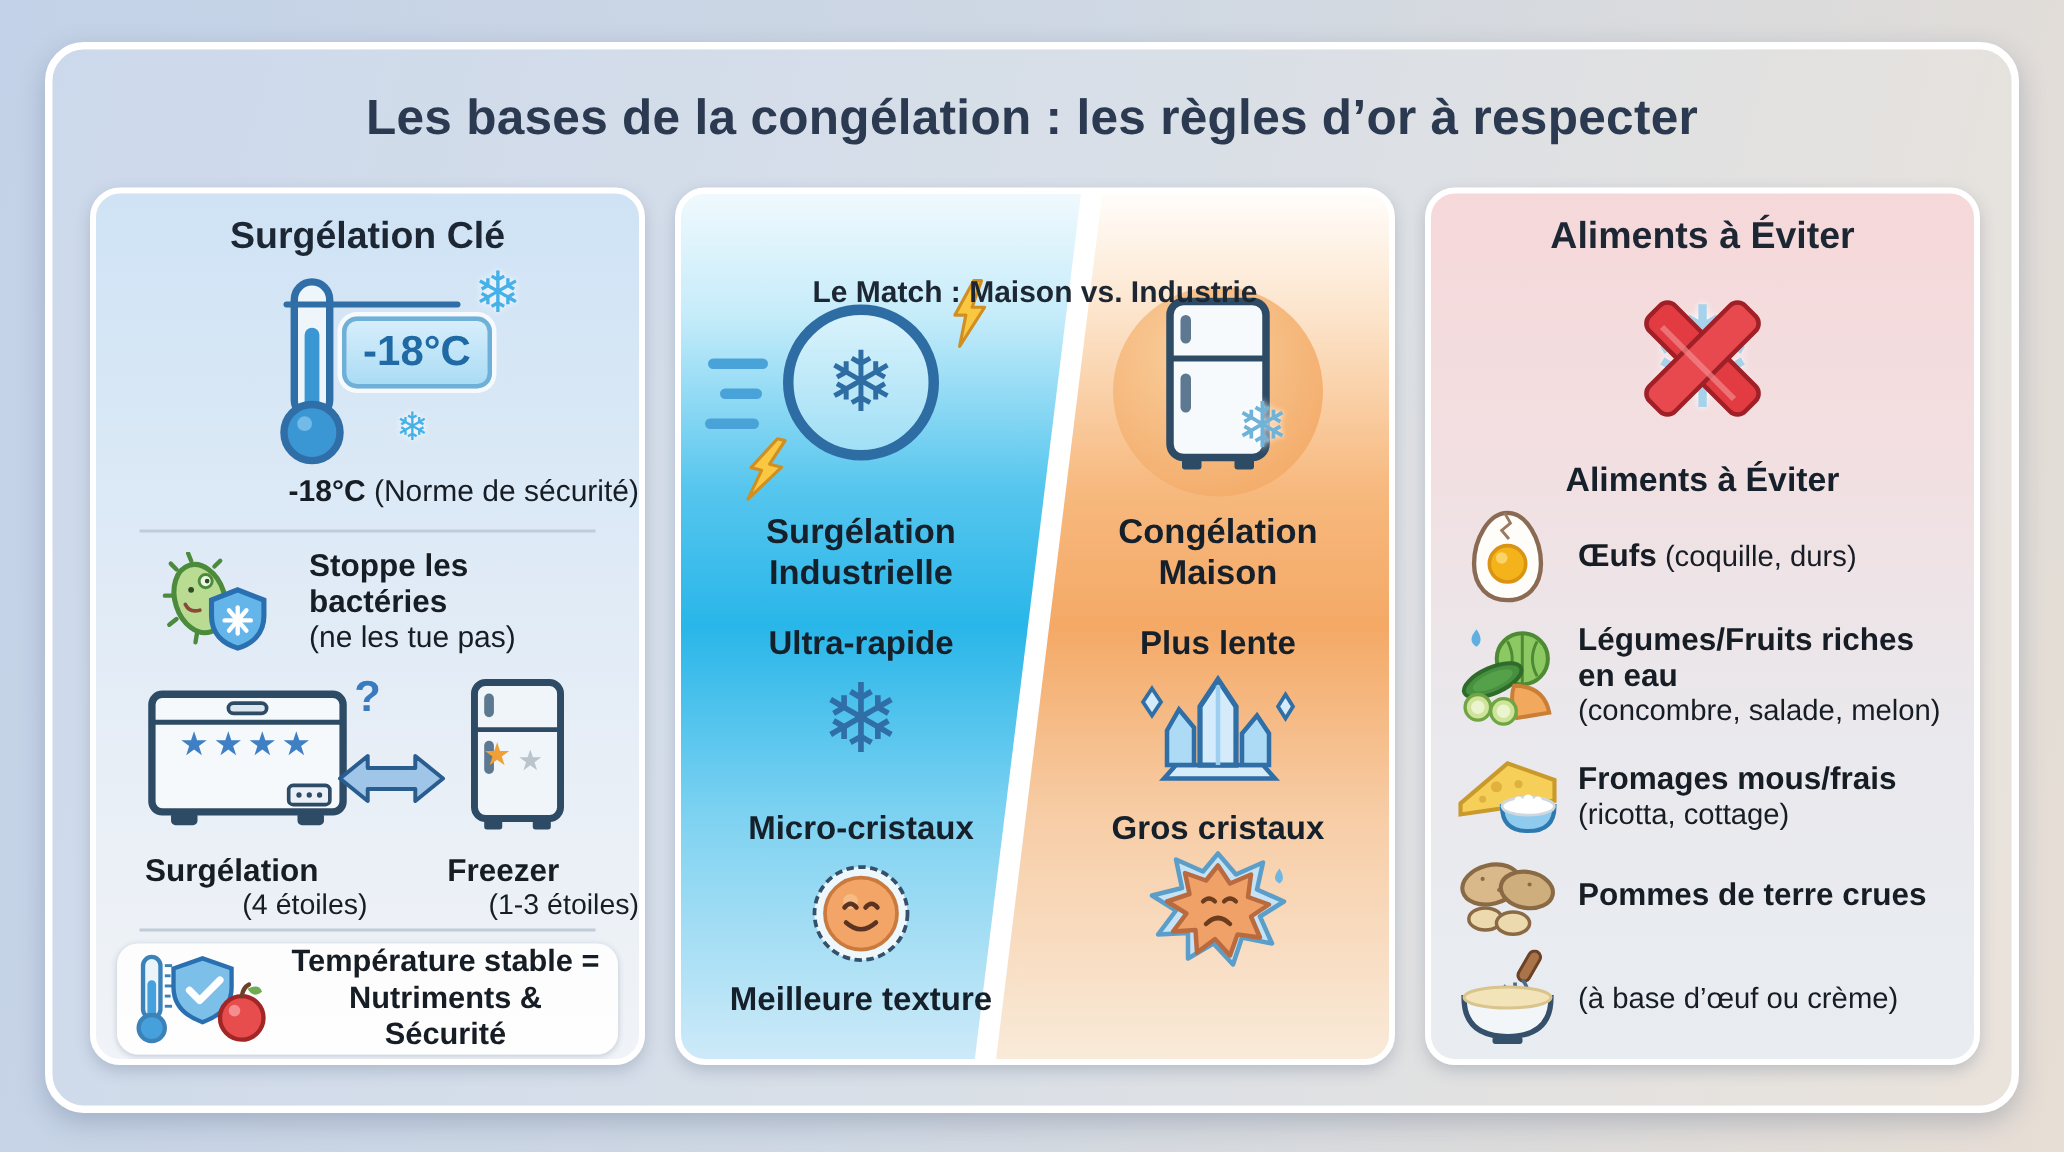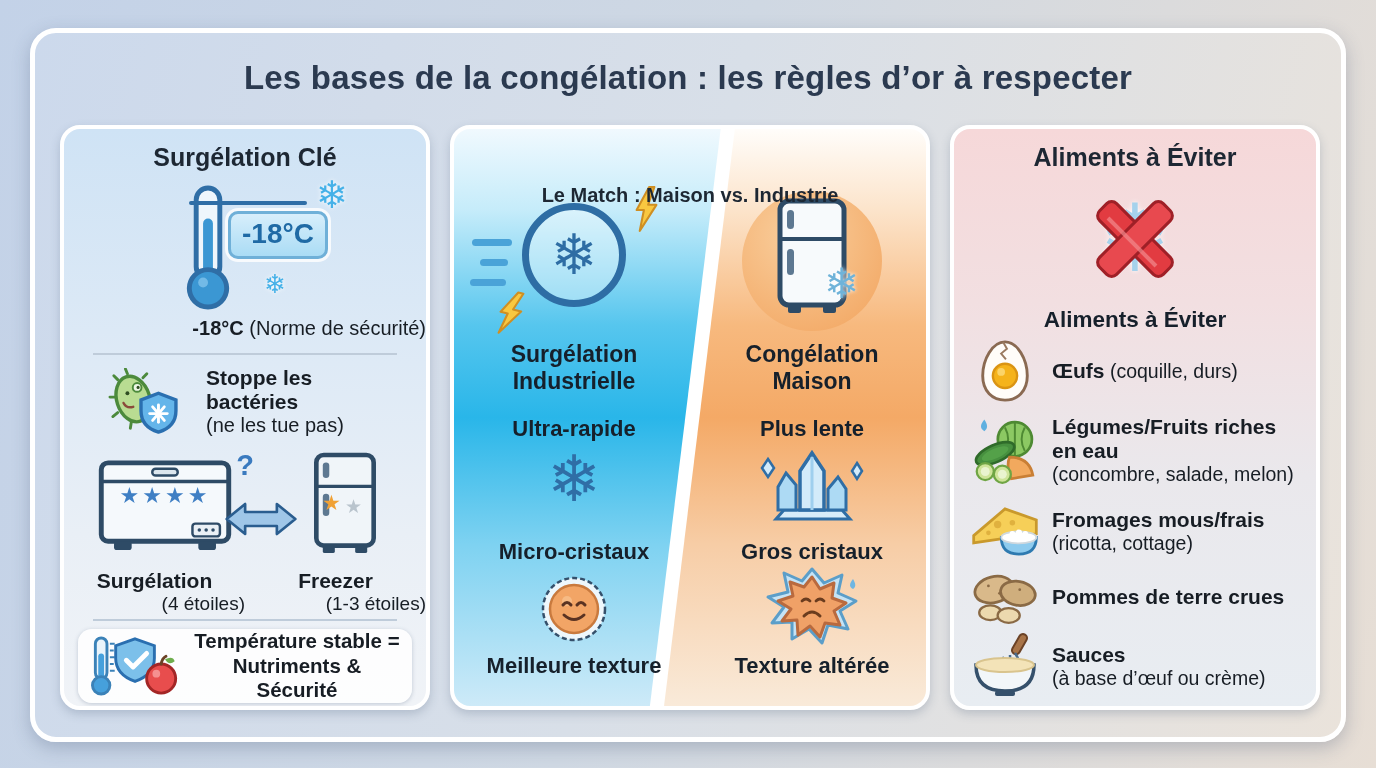--- a/index.html
+++ b/index.html
@@ -309,21 +309,20 @@
     <div class="icon-splat">
       <svg width="96" height="82" viewBox="0 0 96 82">
         <path d="M48 4 L60 18 L78 10 L74 28 L92 36 L76 46 L84 64 L64 60 L58 78 L45 64 L28 74 L28 57 L8 58 L20 42 L4 32 L24 27 L20 8 L38 16 Z" fill="#c5e3f5" stroke="#5b9ec9" stroke-width="3" stroke-linejoin="round"></path>
         <path d="M48 12 L56 24 L70 18 L68 33 L82 38 L70 46 L76 60 L61 58 L56 72 L46 61 L34 70 L33 55 L18 56 L27 44 L14 36 L29 31 L26 17 L40 22 Z" fill="#f0a167" stroke="#b96a3e" stroke-width="3" stroke-linejoin="round"></path>
         <path d="M38 36 q4 -4 8 0" stroke="#6b3c1e" stroke-width="2.8" fill="none" stroke-linecap="round"></path>
         <path d="M52 36 q4 -4 8 0" stroke="#6b3c1e" stroke-width="2.8" fill="none" stroke-linecap="round"></path>
         <path d="M40 51 q8 -8 16 0" stroke="#6b3c1e" stroke-width="3" fill="none" stroke-linecap="round"></path>
         <path d="M89 14 c3 5 3 8 0 10 c-4 -2 -4 -5 0 -10" fill="#6fb6e2"></path>
       </svg>
     </div>
-    <div class="mc mr mc-texture">Texture altérée</div>
     <div class="mc mc-texture-sub">(aliments riches en eau)</div>
   </section>
 
   <section class="panel panel-right">
     <h2 class="p-title">Aliments à Éviter</h2>
 
     <div class="nofreeze">
       <span class="nf-snow">❄</span>
       <svg class="nf-x" viewBox="0 0 110 110">
         <rect x="10" y="43" width="90" height="24" rx="7" transform="rotate(45 55 55)" fill="#e23b41" stroke="#9f2027" stroke-width="3"></rect>
@@ -419,19 +418,18 @@
             <g transform="rotate(30 49 12)">
                 <rect x="45" y="0" width="8" height="22" rx="4" fill="#a87448" stroke="#6b4226" stroke-width="2"></rect>
               </g>
             <path d="M34 24 q-8 10 -3 20 M40 22 q0 12 3 22 M45 20 q7 10 4 24" fill="none" stroke="#4a6b8a" stroke-width="2.5"></path>
             <path d="M6 32 q0 26 29 26 q29 0 29 -26 z" fill="#f2f6f9" stroke="#35506b" stroke-width="3.5"></path>
             <ellipse cx="35" cy="32" rx="29" ry="7" fill="#f3e3b8" stroke="#d9c48e" stroke-width="2"></ellipse>
             <rect x="25" y="58" width="20" height="5" rx="2" fill="#35506b"></rect>
           </svg>
         </div>
         <div class="food-text">
-          <span class="fname">Sauces</span>
           <span class="fdetail">(à base d’œuf ou crème)</span>
         </div>
       </div>
     </div>
   </section>
 </div>
 
 </body></html>

